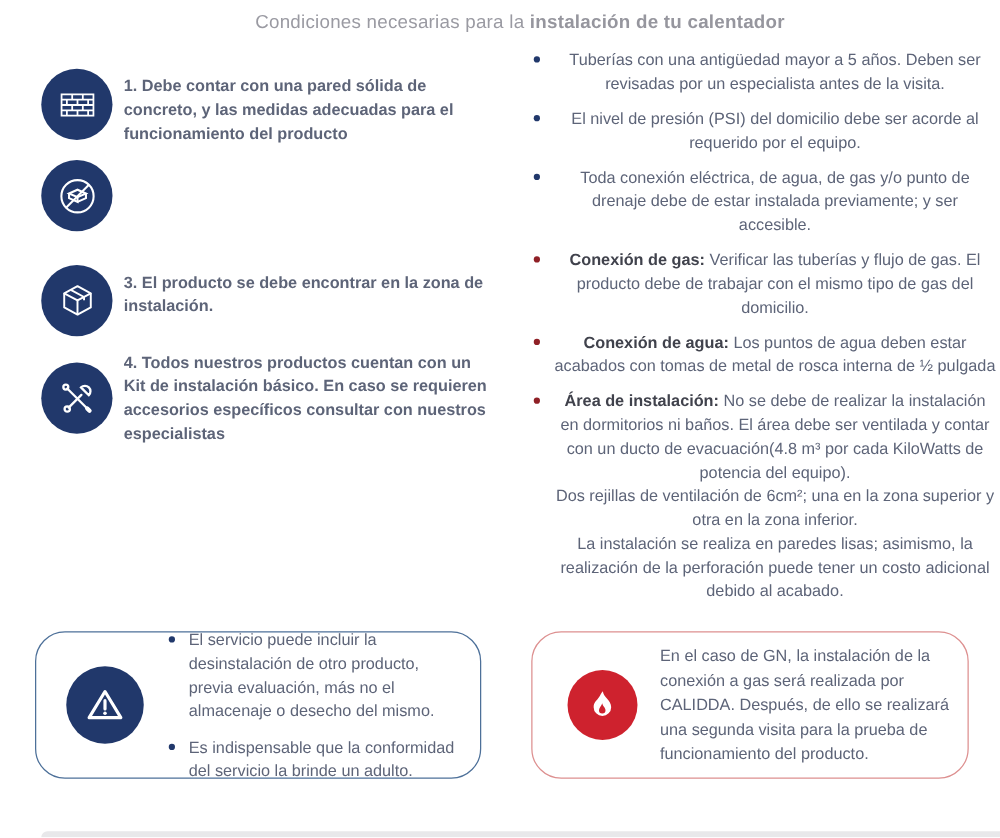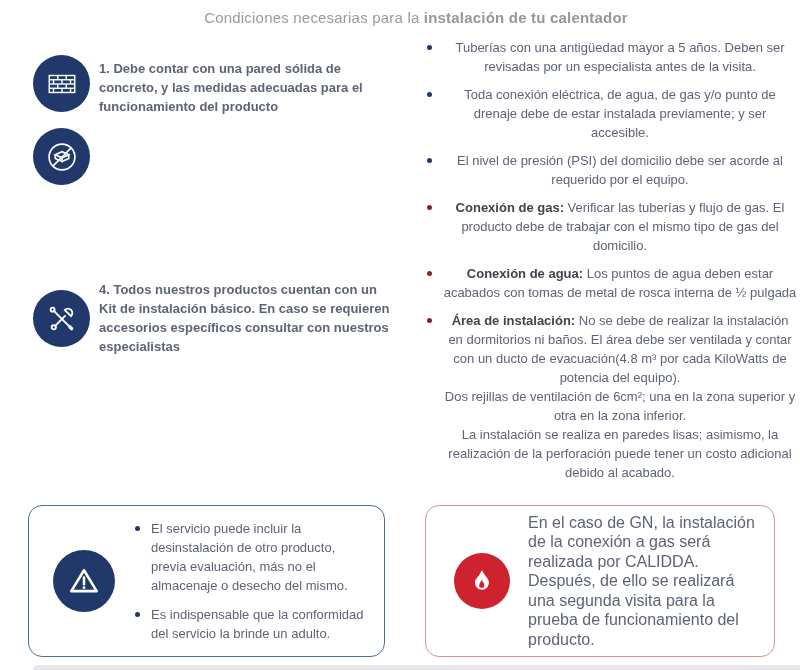--- a/index.html
+++ b/index.html
@@ -31,31 +31,31 @@
   }
   ul.blt li::before{
     content:"";position:absolute;left:2px;top:7px;width:5px;height:5px;border-radius:50%;
     background:#21386b;
   }
   ul.blt.red li::before{background:#8f2026;}
   ul.blt li .lead{font-weight:700;color:#40424c;}
   .req-head{font-size:17px;font-weight:700;color:#ce222e;margin:12px 0 11px 0;}
   .extra{margin-top:0;}
   
-  .box{position:absolute;top:505px;height:152px;border-radius:14px;box-sizing:border-box;
+  .box{position:absolute;top:505px;height:118px;border-radius:24px;box-sizing:border-box;
        display:flex;align-items:center;}
   .box-warning{left:28px;width:357px;border:1px solid #4d7099;padding:0 14px 0 24px;}
   .box-gas{left:425px;width:350px;border:1px solid #dd9090;padding:0 12px 0 28px;}
   .big-circle{width:62px;height:62px;border-radius:50%;background:#21386b;flex:0 0 auto;
               display:flex;align-items:center;justify-content:center;}
   .big-circle.red{background:#ce222e;width:56px;height:56px;}
   .box-warning ul.blt{margin-left:18px;width:242px;}
   .box-warning ul.blt li{font-size:13px;line-height:19px;margin-bottom:10px;}
   .box-warning ul.blt li:last-child{margin-bottom:0;}
-  .box-gas p{margin:0 0 0 18px;width:238px;font-size:16px;line-height:19.5px;color:#5d6478;}
+  .box-gas p{margin:0 0 0 18px;width:238px;font-size:13px;line-height:19.5px;color:#5d6478;}
   
   .bottom-strip{position:absolute;left:33px;right:0;bottom:0;height:5px;background:#e8e8ea;
                 border-radius:5px 0 0 0;}
   svg{display:block}
 </style>
 </head>
 <body>
 
 <div id="page">
 
@@ -91,40 +91,51 @@
       <svg width="36" height="36" viewBox="0 0 24 24" fill="none" stroke="#ffffff" stroke-width="1.1">
         <circle cx="12" cy="12" r="8.6"></circle>
         <line x1="5.9" y1="18.1" x2="18.1" y2="5.9"></line>
         <polygon points="7.5,10.5 12,8.5 16.5,10.5 12,12.5"></polygon>
         <polyline points="7.5,10.5 7.5,13 12,15 12,12.5"></polyline>
         <polyline points="16.5,10.5 16.5,13 12,15"></polyline>
       </svg>
     </span>
   </div>
 
+  <div class="l-item" id="li3">
+    <span class="circle-ic">
+      <svg width="34" height="34" viewBox="0 0 24 24" fill="none" stroke="#ffffff" stroke-width="1.1" stroke-linejoin="round">
+        <polygon points="12,3.5 19.5,7.5 12,11.5 4.5,7.5"></polygon>
+        <polyline points="4.5,7.5 4.5,15.5 12,19.5 12,11.5"></polyline>
+        <polyline points="19.5,7.5 19.5,15.5 12,19.5"></polyline>
+        <polyline points="8.2,5.6 15.7,9.6 15.7,11.4"></polyline>
+      </svg>
+    </span>
+    <div class="txt">3. El producto se debe encontrar en la zona de instalación.</div>
+  </div>
 
   <div class="l-item" id="li4">
     <span class="circle-ic">
       <svg width="34" height="34" viewBox="0 0 24 24" fill="none" stroke="#ffffff" stroke-width="1.3" stroke-linecap="round">
         <line x1="6.2" y1="6.2" x2="17.5" y2="17.5"></line>
         <circle cx="5.4" cy="5.4" r="1.4"></circle>
         <line x1="17.5" y1="17.5" x2="18.8" y2="18.8" stroke-width="2.4"></line>
         <line x1="7" y1="17" x2="14.2" y2="9.8"></line>
         <circle cx="6.2" cy="17.8" r="1.5"></circle>
         <path d="M14 5.6 a3.1 3.1 0 1 1 4.4 4.4 l-2.2 -2.2 z"></path>
       </svg>
     </span>
     <div class="txt">4. Todos nuestros productos cuentan con un Kit de instalación básico. En caso se requieren accesorios específicos consultar con nuestros especialistas</div>
   </div>
 
   <div class="r-col">
     <ul class="blt">
       <li>Tuberías con una antigüedad mayor a 5 años. Deben ser revisadas por un especialista antes de la visita.</li>
+      <li>El nivel de presión (PSI) del domicilio debe ser acorde al requerido por el equipo.</li>
       <li>Toda conexión eléctrica, de agua, de gas y/o punto de drenaje debe de estar instalada previamente; y ser accesible.</li>
-      <li>El nivel de presión (PSI) del domicilio debe ser acorde al requerido por el equipo.</li>
     </ul>
 
 
     <ul class="blt red">
       <li>
         <span class="lead">Conexión de gas:</span>
         <span>Verificar las tuberías y flujo de gas. El producto debe de trabajar con el mismo tipo de gas del domicilio.</span>
       </li>
       <li>
         <span class="lead">Conexión de agua:</span>

